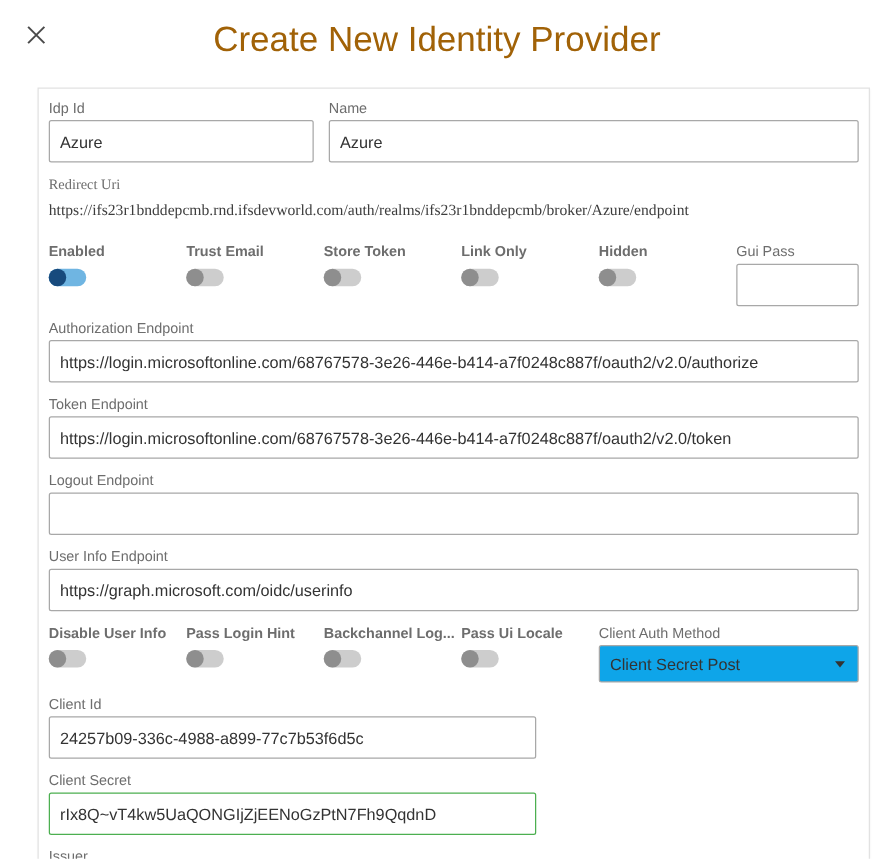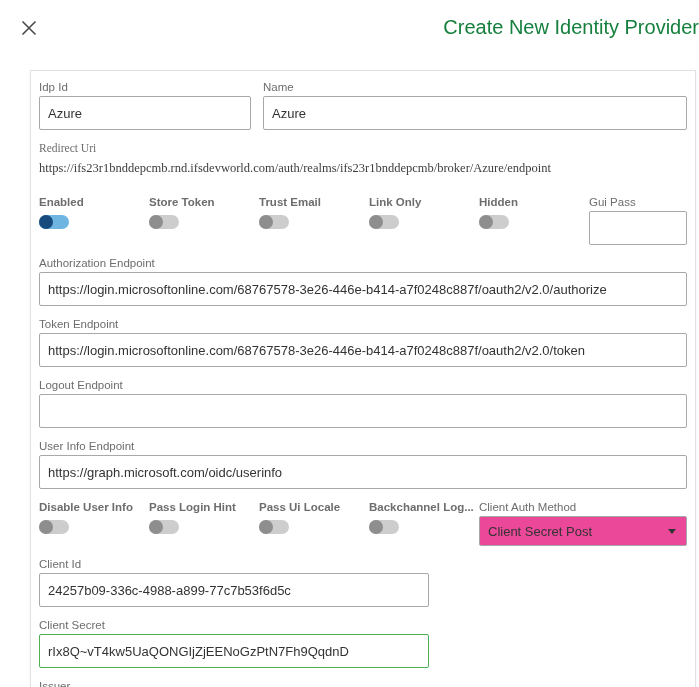--- a/index.html
+++ b/index.html
@@ -12,21 +12,21 @@
   }
 
   
   .header { position: absolute; top: 0; left: 0; width: 699px; height: 62px; background: #fff; }
   .close-btn {
     position: absolute; left: 19px; top: 18px; width: 20px; height: 20px;
     display: flex; align-items: center; justify-content: center; cursor: pointer;
   }
   .title {
     position: absolute; top: 16px; left: 0; width: 100%;
-    text-align: right; font-size: 20px; font-weight: 400; color: #15803d;
+    text-align: center; font-size: 28px; font-weight: 400; color: #a16207;
   }
 
   
   .panel {
     position: absolute; left: 30px; top: 70px; width: 666px; height: 660px;
     background: #fff; border: 1px solid #e2e2e2;
     box-shadow: 0 1px 2px rgba(0,0,0,0.06);
     padding: 10px 8px;
   }
 
@@ -61,21 +61,21 @@
     position: absolute; left: 0; top: 0; width: 14px; height: 14px;
     border-radius: 50%; background: #8e8e8e;
   }
   .switch.on { background: #6fb5e2; }
   .switch.on .thumb { background: #174a7d; }
 
   .select {
     height: 30px; border: 1px solid #a8a8a8; border-radius: 2px;
     display: flex; align-items: center; justify-content: space-between;
     padding: 0 10px 0 8px; font-size: 13px; color: #333;
-    background: #ec4899; cursor: pointer;
+    background: #0ea5e9; cursor: pointer;
   }
   .caret {
     width: 0; height: 0;
     border-left: 4px solid transparent; border-right: 4px solid transparent;
     border-top: 5px solid #333; margin-left: 8px;
   }
   .w430 { width: 390px; }
 </style>
 </head>
 <body>
@@ -108,27 +108,27 @@
   </div>
 
   <div class="toggle-row">
     <div class="tcol">
       <label class="f-label">Enabled</label>
       <div class="switch on">
           <span class="thumb"></span>
         </div>
     </div>
     <div class="tcol">
+      <label class="f-label">Trust Email</label>
+      <div class="switch">
+          <span class="thumb"></span>
+        </div>
+    </div>
+    <div class="tcol">
       <label class="f-label">Store Token</label>
-      <div class="switch">
-          <span class="thumb"></span>
-        </div>
-    </div>
-    <div class="tcol">
-      <label class="f-label">Trust Email</label>
       <div class="switch">
           <span class="thumb"></span>
         </div>
     </div>
     <div class="tcol">
       <label class="f-label">Link Only</label>
       <div class="switch">
           <span class="thumb"></span>
         </div>
     </div>
@@ -171,27 +171,27 @@
           <span class="thumb"></span>
         </div>
     </div>
     <div class="tcol">
       <label class="f-label">Pass Login Hint</label>
       <div class="switch">
           <span class="thumb"></span>
         </div>
     </div>
     <div class="tcol">
+      <label class="f-label">Backchannel Log...</label>
+      <div class="switch">
+          <span class="thumb"></span>
+        </div>
+    </div>
+    <div class="tcol">
       <label class="f-label">Pass Ui Locale</label>
-      <div class="switch">
-          <span class="thumb"></span>
-        </div>
-    </div>
-    <div class="tcol">
-      <label class="f-label">Backchannel Log...</label>
       <div class="switch">
           <span class="thumb"></span>
         </div>
     </div>
     <div class="grow">
       <label class="f-label">Client Auth Method</label>
       <div class="select">
         <span>Client Secret Post</span>
         <span class="caret"></span>
       </div>

